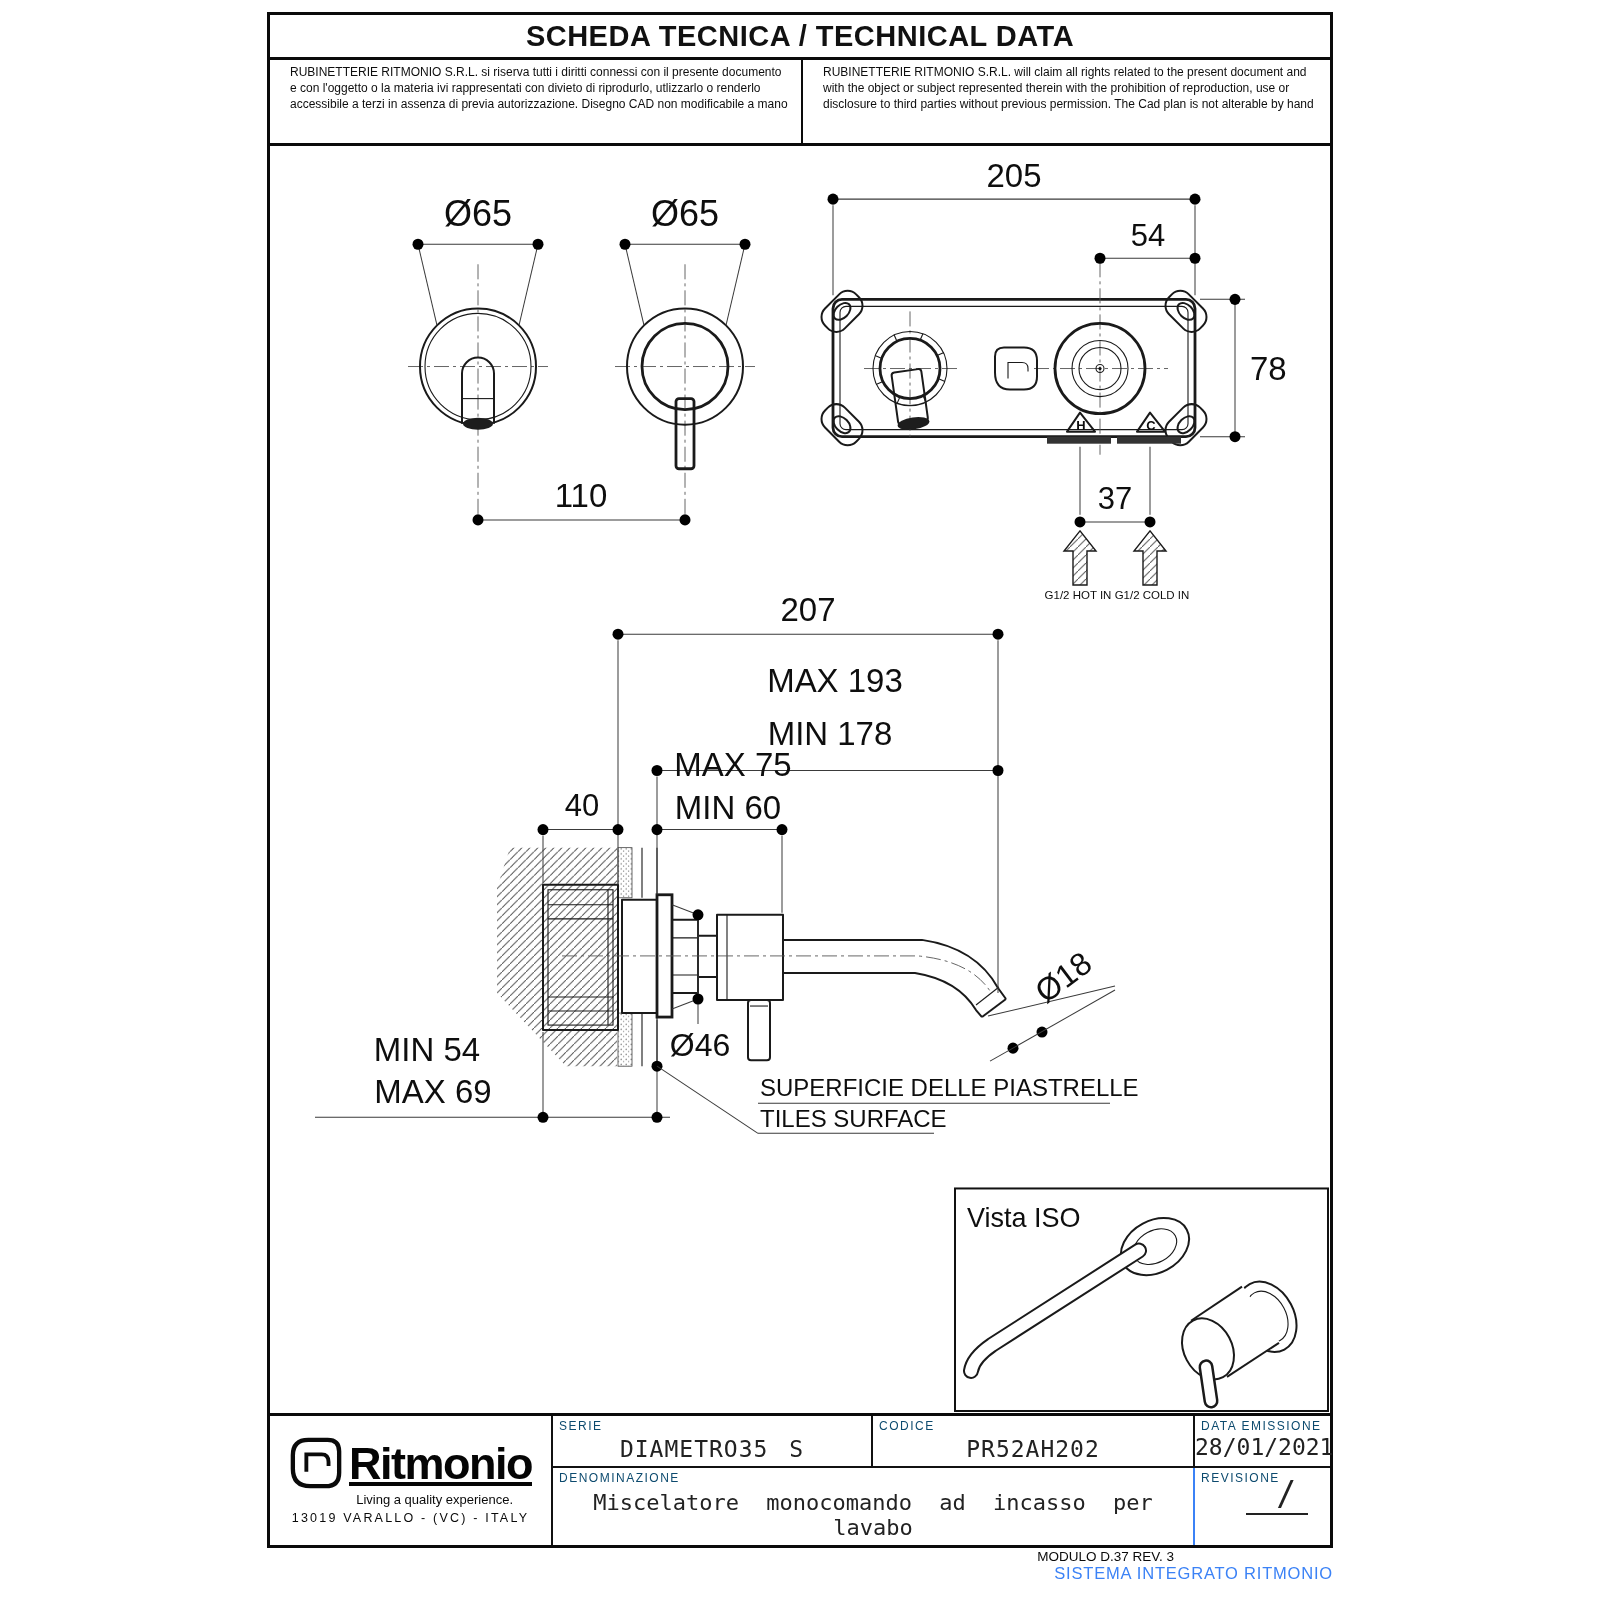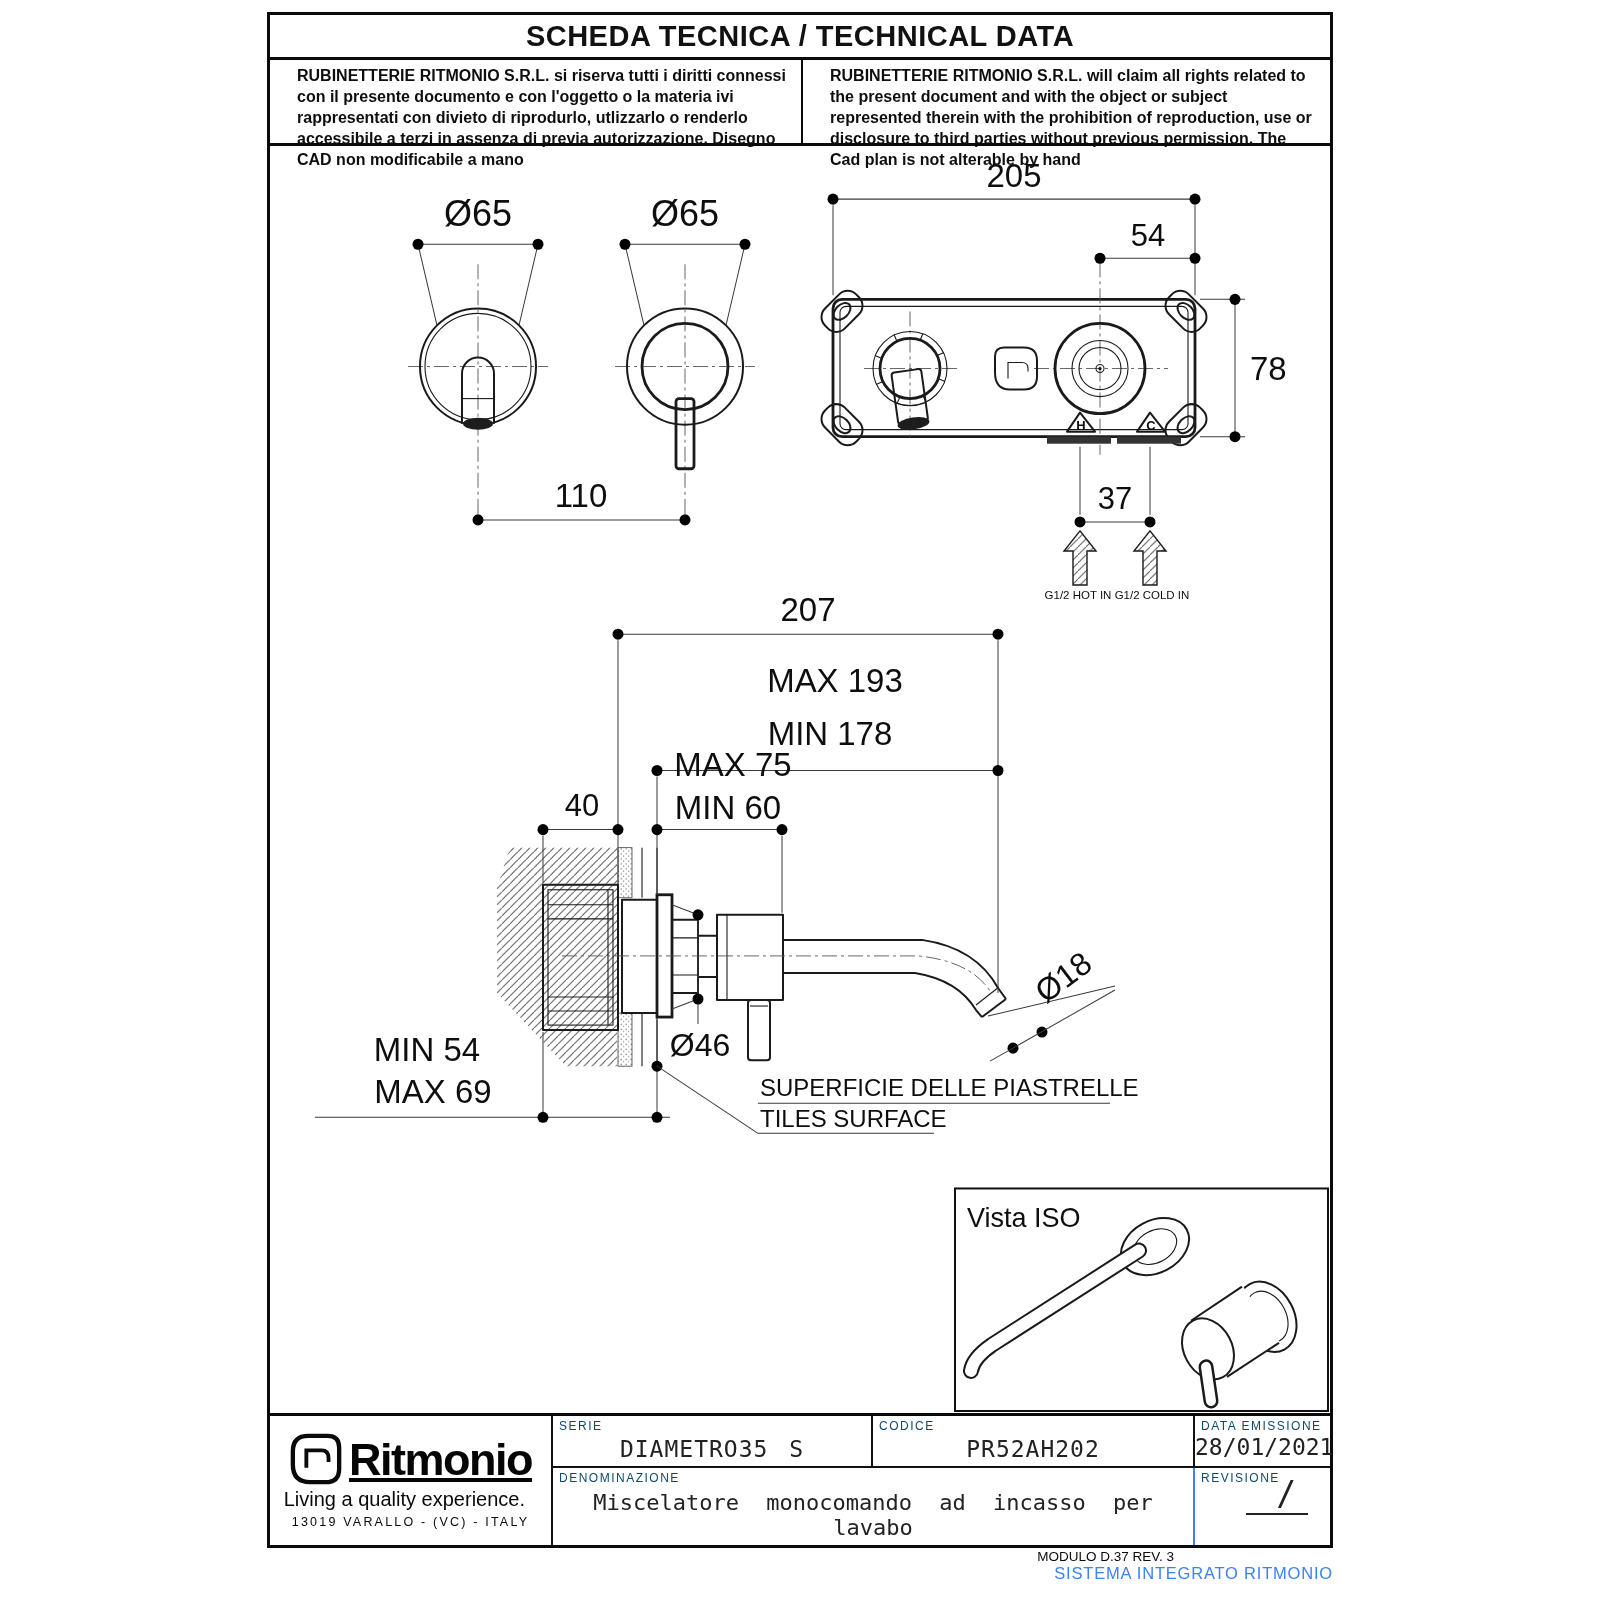--- a/index.html
+++ b/index.html
@@ -3,21 +3,21 @@
 <meta charset="utf-8">
 <style>
   html,body{margin:0;padding:0;background:#fff;}
   .sheet{position:relative;width:1444px;height:1600px;background:#fff;
          font-family:"Liberation Sans",sans-serif;color:#111;overflow:hidden;border-radius:20px;}
   .frame{position:absolute;left:267px;top:12px;width:1066px;height:1536px;
          border:3px solid #0a0a0a;box-sizing:border-box;display:flex;flex-direction:column;background:#fff;}
   .title-bar{height:42px;border-bottom:3px solid #0a0a0a;display:flex;align-items:center;justify-content:center;
              font-size:29px;font-weight:bold;letter-spacing:.5px;flex:0 0 auto;}
   .disclaimers{display:flex;height:83px;border-bottom:3px solid #0a0a0a;flex:0 0 auto;}
-  .disc{box-sizing:border-box;padding:5px 12px 4px 27px;font-size:16px;line-height:1.32;color:#0e0e0e;font-weight:bold;}
+  .disc{box-sizing:border-box;padding:5px 12px 4px 20px;font-size:12px;line-height:1.32;color:#0e0e0e;}
   .disc.left{width:533px;border-right:2px solid #0a0a0a;}
   .disc.right{flex:1;}
   .drawing-area{flex:1 1 auto;position:relative;}
   .drawing-area svg{display:block;width:100%;height:100%;}
 
   
   .title-block{flex:0 0 129px;border-top:3px solid #0a0a0a;display:grid;
                grid-template-columns:283px 320px 322px 1fr;grid-template-rows:52px 1fr;}
   .tb-cell{position:relative;box-sizing:border-box;}
   .tb-logo{grid-row:1/3;border-right:2px solid #111;display:flex;flex-direction:column;
@@ -33,21 +33,21 @@
   .tb-denom-lines{position:absolute;left:0;right:0;top:22px;text-align:center;
             font-family:"DejaVu Sans Mono",monospace;font-size:22px;color:#222;word-spacing:14px;}
   .tb-denom-lines .l2{margin-top:12px;word-spacing:10px;}
   .rev-rule{position:absolute;right:22px;bottom:30px;width:62px;border-bottom:2px solid #222;}
   .rev-slash{position:absolute;right:34px;bottom:32px;font-family:"DejaVu Sans Mono",monospace;
              font-size:33px;color:#222;}
   
   .logo-row{display:flex;align-items:center;}
   .logo-badge{flex:0 0 auto;margin-right:6px;}
   .logo-word{font-size:45px;font-weight:bold;letter-spacing:-1.5px;color:#050505;line-height:1;text-decoration:underline;}
-  .logo-tag{font-size:20px;color:#0a0a0a;text-align:right;width:100%;padding-right:26px;box-sizing:border-box;margin-top:2px;}
+  .logo-tag{font-size:13px;color:#0a0a0a;text-align:right;width:100%;padding-right:38px;box-sizing:border-box;margin-top:2px;}
   .logo-addr{font-size:12.5px;color:#0a0a0a;letter-spacing:2.2px;margin-top:4px;}
 
   .footer-center{position:absolute;left:267px;width:1066px;top:1564px;text-align:right;
                  font-size:16.5px;letter-spacing:.8px;color:#3b82f6;}
   .footer-right{position:absolute;right:270px;top:1549px;font-size:13.5px;color:#0a0a0a;}
 
   
   .ln{stroke:#1a1a1a;stroke-width:2;fill:none;stroke-linejoin:round;}
   .lnb{stroke:#1a1a1a;stroke-width:2.8;fill:none;}
   .lnt{stroke:#1a1a1a;stroke-width:1.1;fill:none;}

